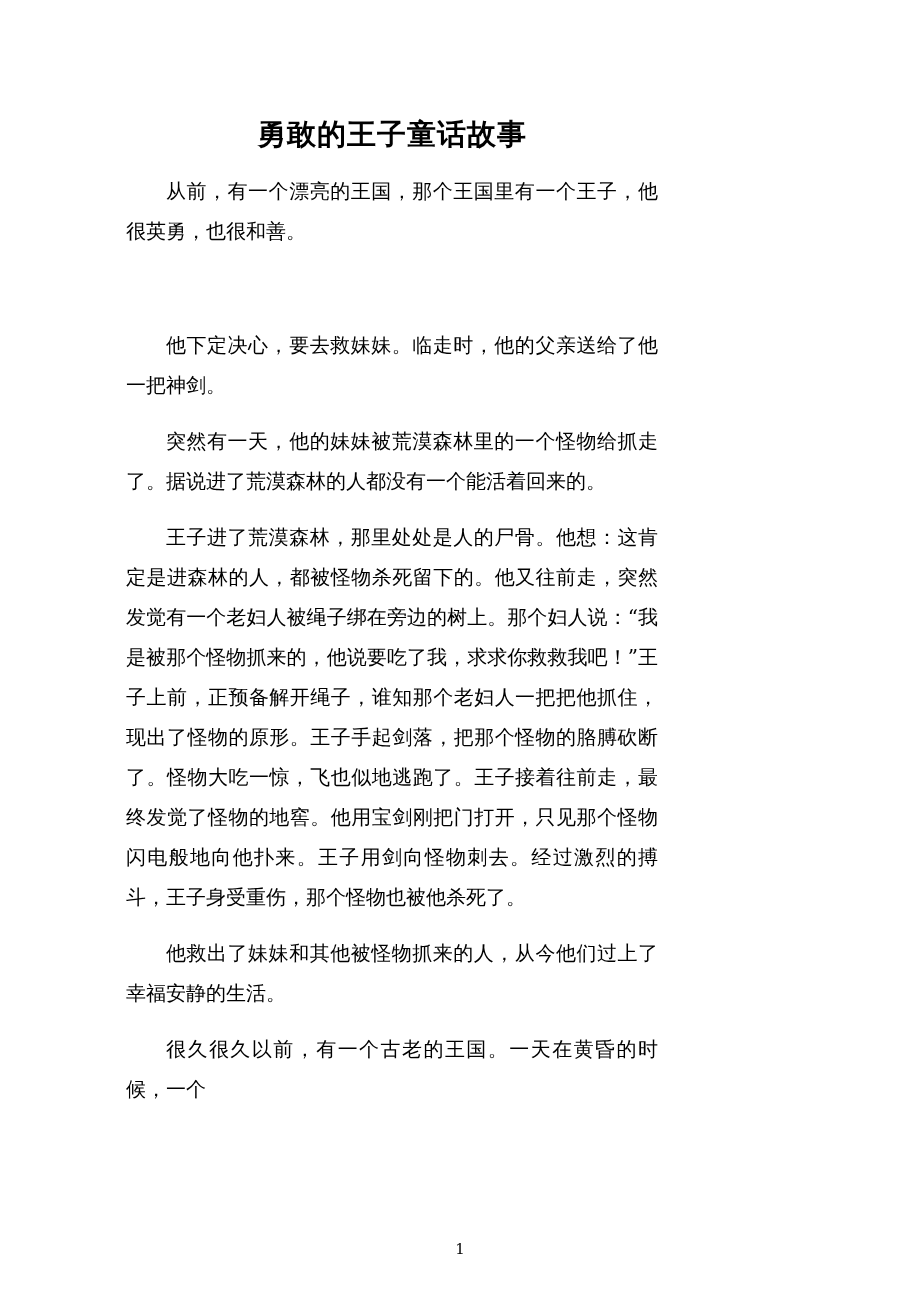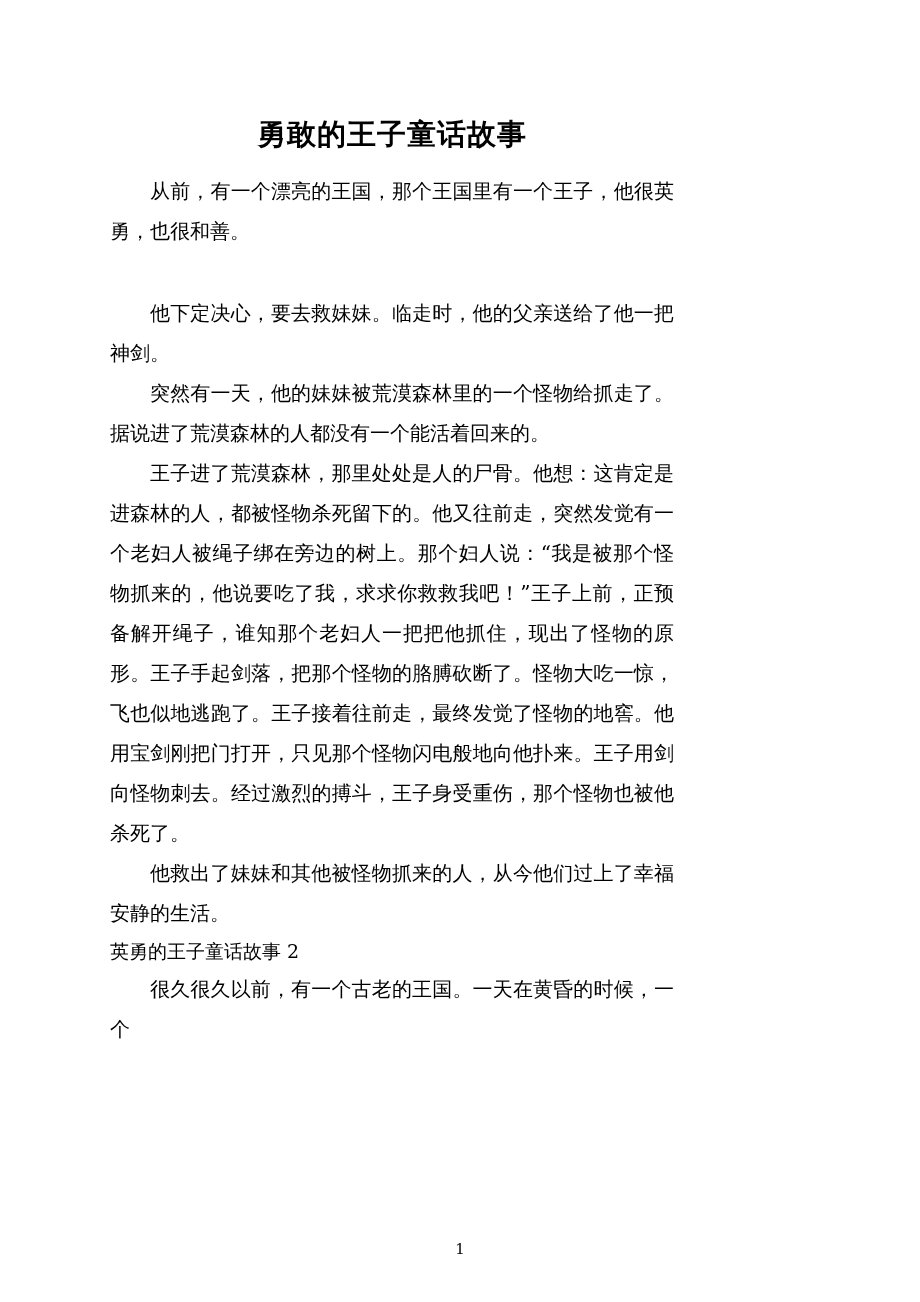--- a/index.html
+++ b/index.html
@@ -38,21 +38,21 @@
   }
   .section-label {
     font-size: 19px;
     line-height: 1.9;
     margin: 0;
     text-indent: 0;
   }
   p.body-para {
     font-size: 20px;
     line-height: 2.0;
-    margin: 0;
+    margin: 16px;
     text-indent: 40px;
     text-align: justify;
     text-justify: inter-ideograph;
   }
   .spacer {
     height: 42px;
   }
   .page-number {
     position: absolute;
     bottom: 44px;
@@ -76,19 +76,18 @@
   <div class="spacer"></div>
 
   <p class="body-para">他下定决心，要去救妹妹。临走时，他的父亲送给了他一把神剑。</p>
 
   <p class="body-para">突然有一天，他的妹妹被荒漠森林里的一个怪物给抓走了。据说进了荒漠森林的人都没有一个能活着回来的。</p>
 
   <p class="body-para">王子进了荒漠森林，那里处处是人的尸骨。他想：这肯定是进森林的人，都被怪物杀死留下的。他又往前走，突然发觉有一个老妇人被绳子绑在旁边的树上。那个妇人说：“我是被那个怪物抓来的，他说要吃了我，求求你救救我吧！”王子上前，正预备解开绳子，谁知那个老妇人一把把他抓住，现出了怪物的原形。王子手起剑落，把那个怪物的胳膊砍断了。怪物大吃一惊，飞也似地逃跑了。王子接着往前走，最终发觉了怪物的地窖。他用宝剑刚把门打开，只见那个怪物闪电般地向他扑来。王子用剑向怪物刺去。经过激烈的搏斗，王子身受重伤，那个怪物也被他杀死了。</p>
 
   <p class="body-para">他救出了妹妹和其他被怪物抓来的人，从今他们过上了幸福安静的生活。</p>
 
-  <div class="section-label">英勇的王子童话故事 2</div>
 
   <p class="body-para">很久很久以前，有一个古老的王国。一天在黄昏的时候，一个</p>
 
   <div class="page-number">1</div>
 
 </div>
 
 </body></html>

